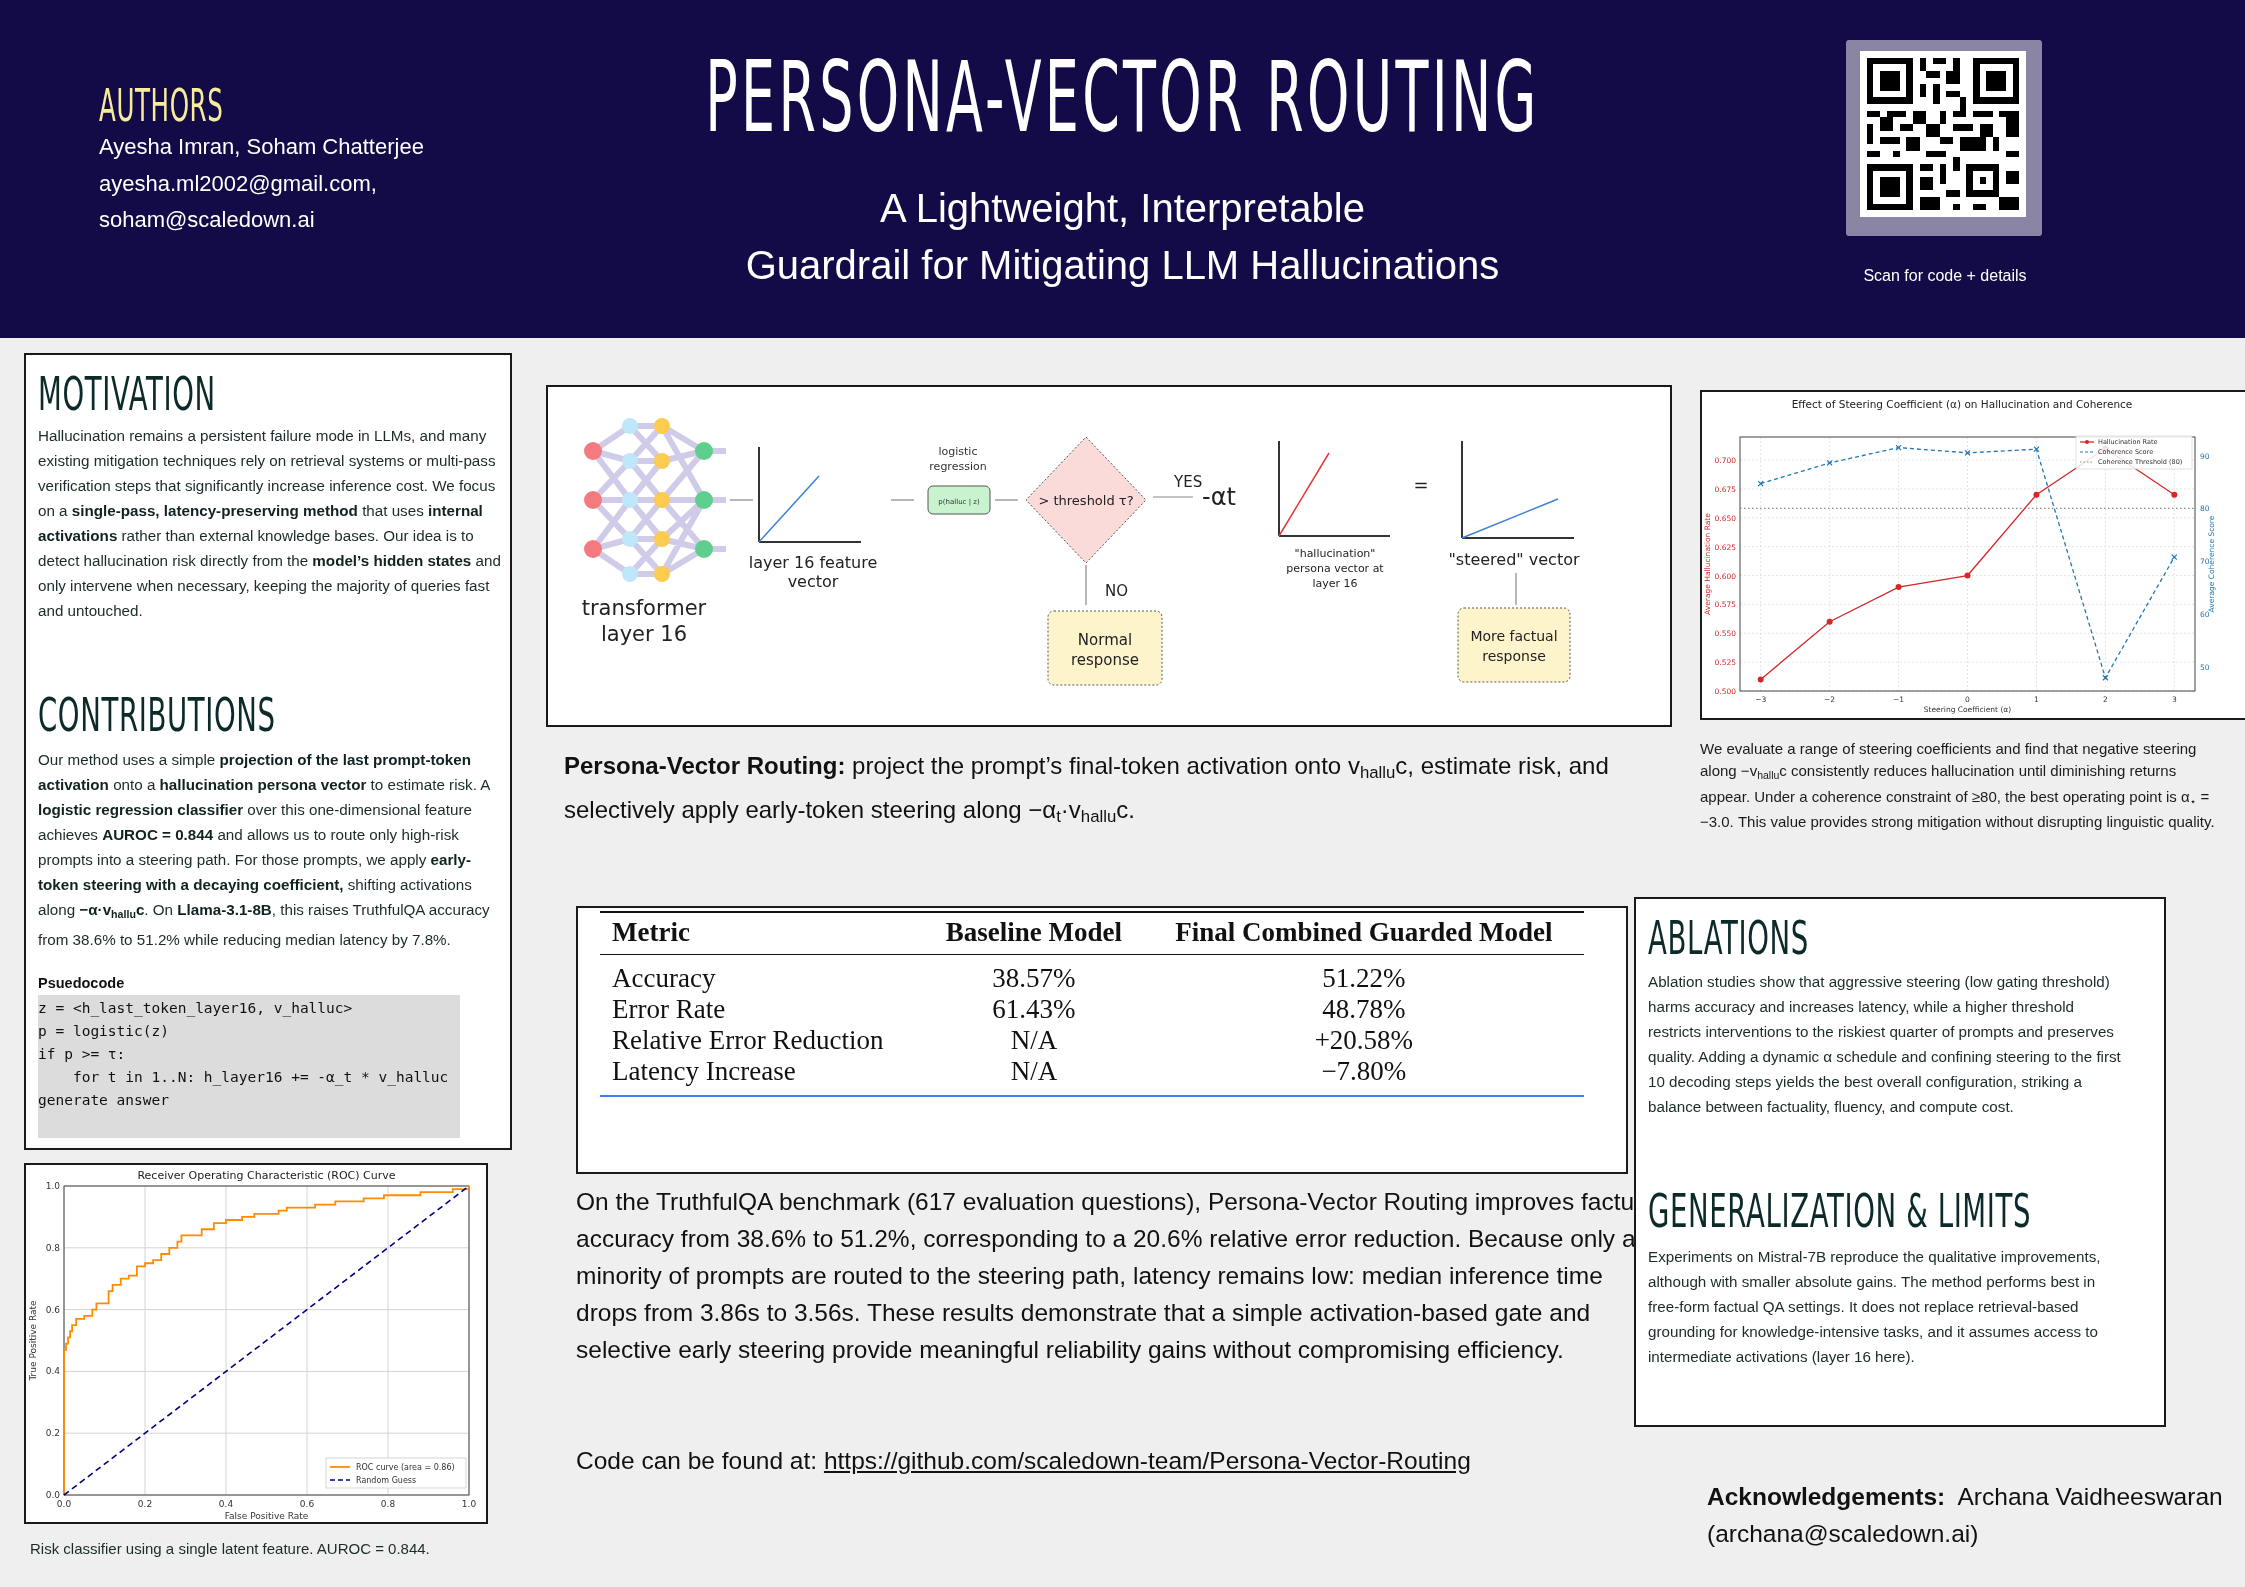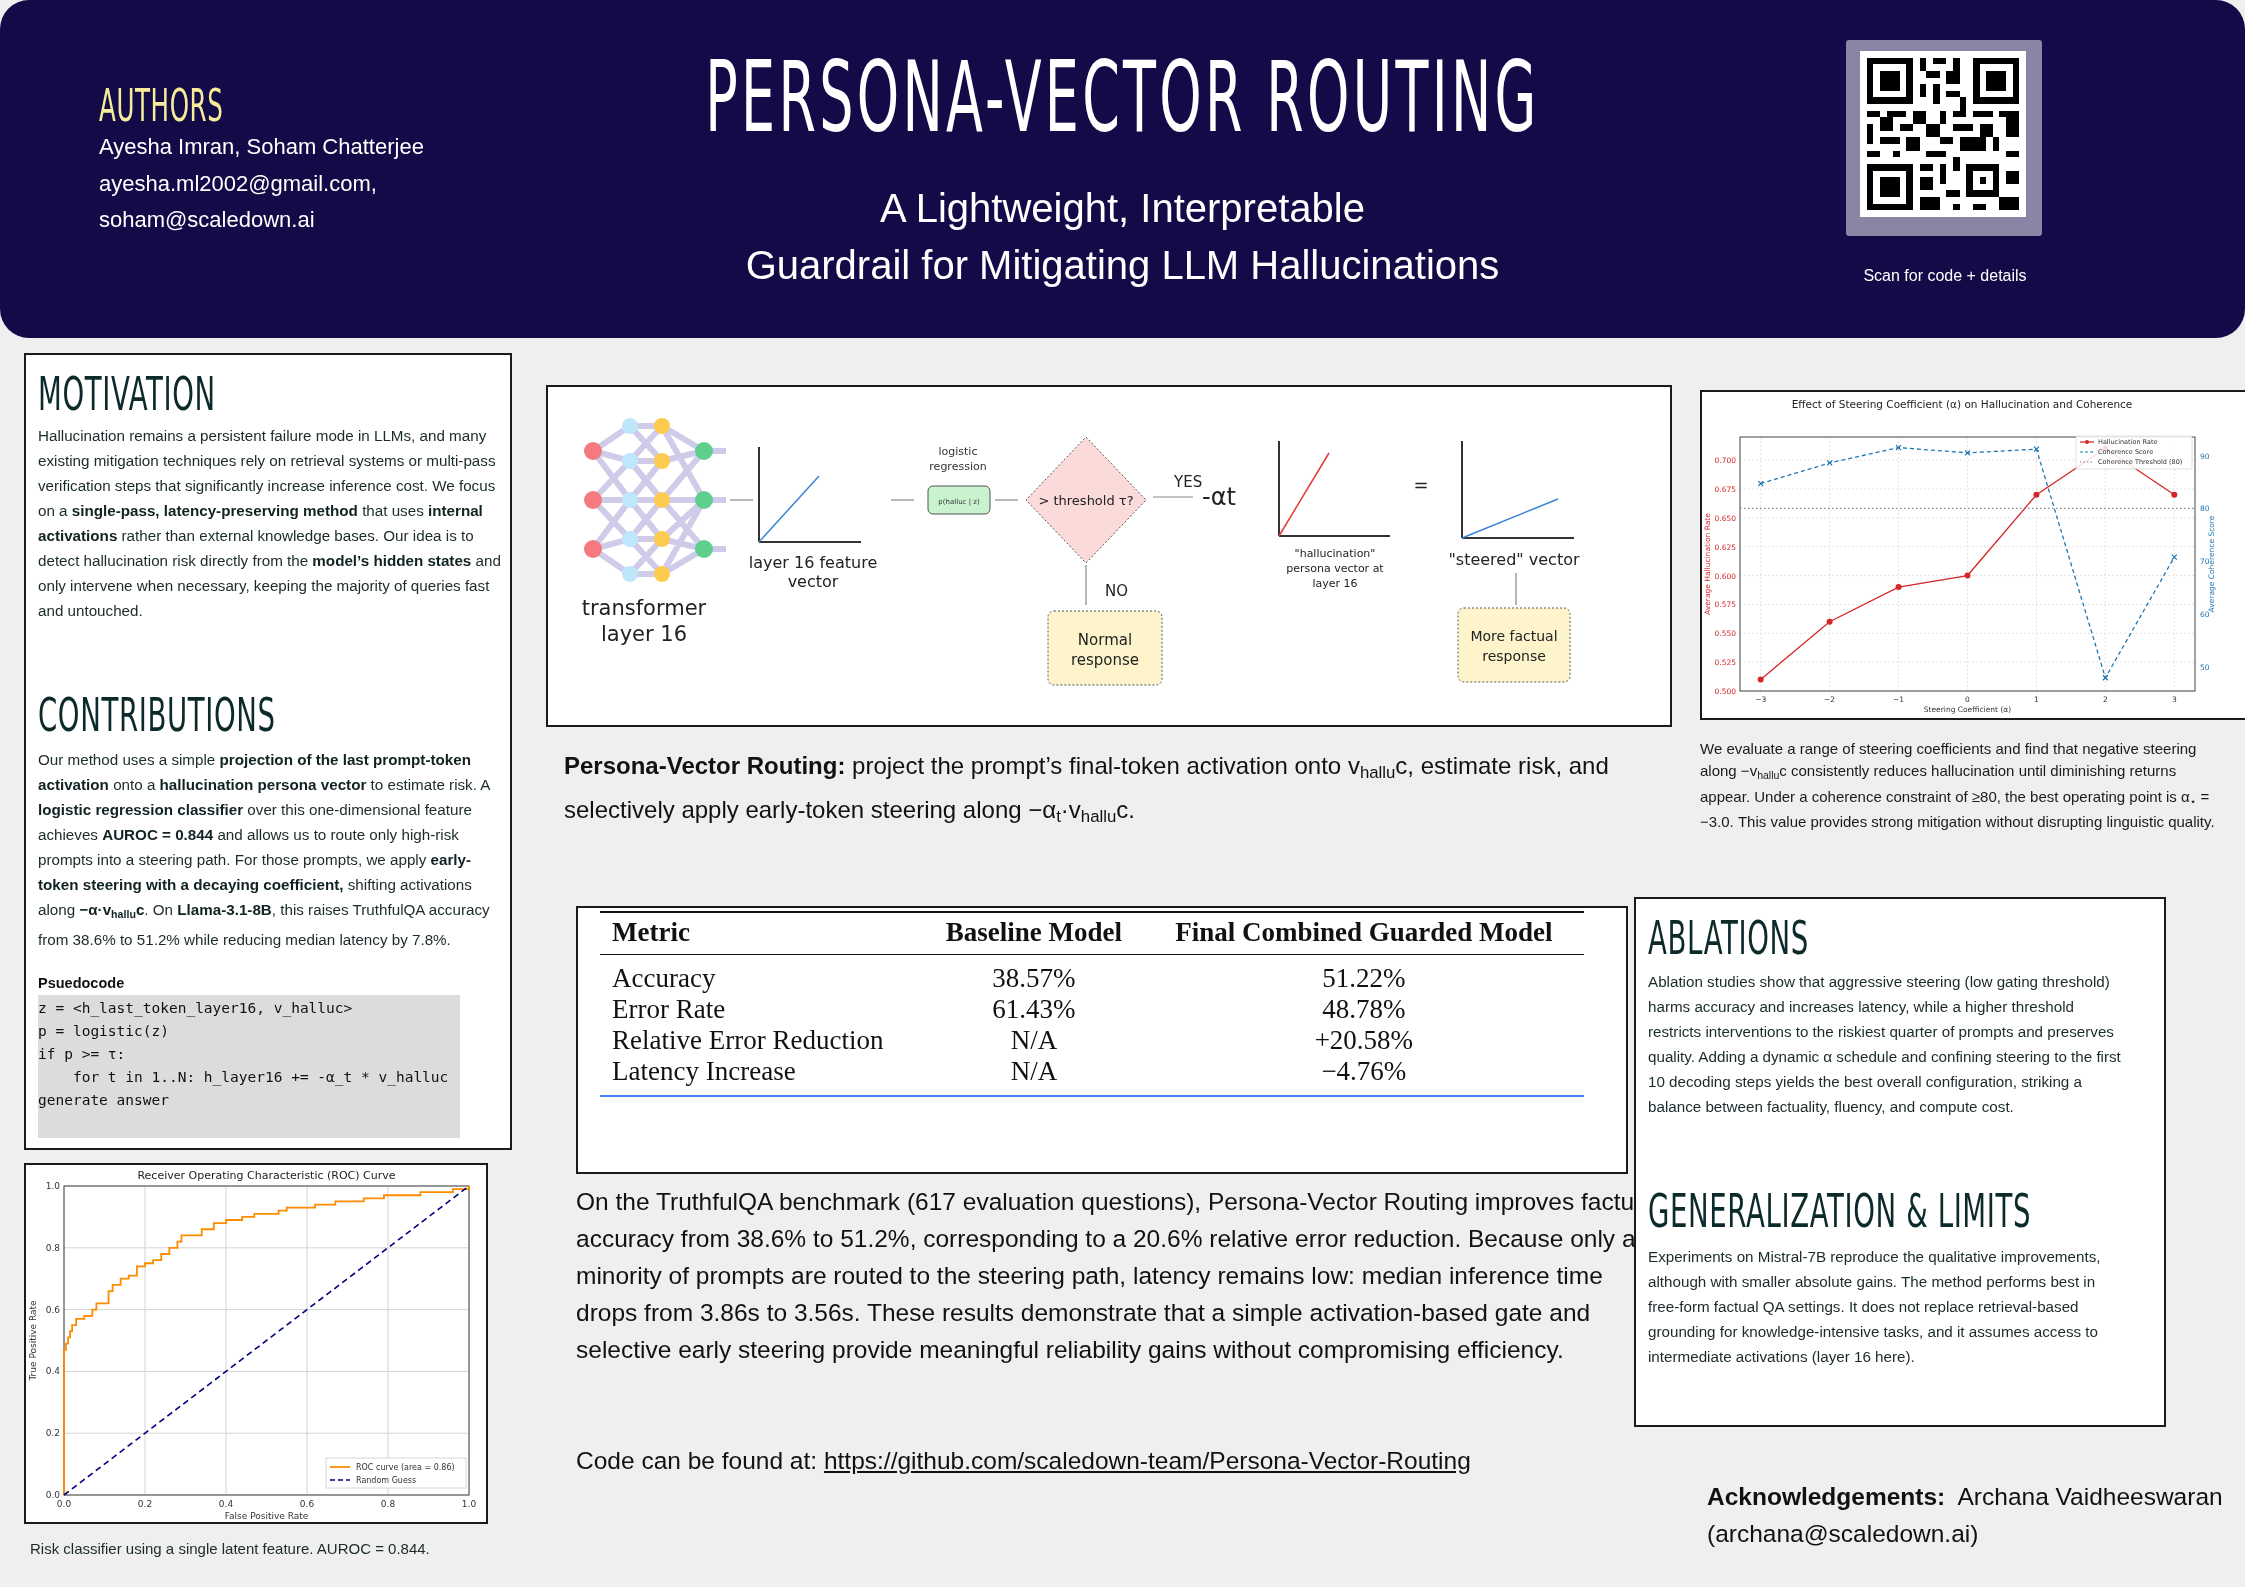--- a/index.html
+++ b/index.html
@@ -1,17 +1,17 @@
 <!DOCTYPE html>
 <html><head>
 <meta charset="utf-8">
 <style>
   *{box-sizing:border-box;margin:0;padding:0;}
   html,body{width:2245px;height:1587px;overflow:hidden;background:#efefef;font-family:"Liberation Sans",sans-serif;color:#111;}
-  .header{position:absolute;left:0;top:0;width:2245px;height:338px;background:#130b48;border-radius:29px;}
+  .header{position:absolute;left:0;top:0;width:2245px;height:338px;background:#130b48;}
   .authors-label{position:absolute;left:99px;top:80px;font-family:"DejaVu Sans Condensed","DejaVu Sans",sans-serif;font-size:44px;color:#f6ec9a;transform:scaleX(0.62);transform-origin:left top;letter-spacing:1px;}
   .author-line{position:absolute;left:99px;font-size:22px;color:#fff;}
   .title{position:absolute;left:0;top:40px;width:2245px;text-align:center;color:#fff;font-family:"DejaVu Sans",sans-serif;font-size:98px;font-weight:400;}
   .title span{display:inline-block;transform:scaleX(0.55);transform-origin:center top;letter-spacing:6px;}
   .subtitle{position:absolute;left:0;width:2245px;text-align:center;color:#fff;font-size:40px;}
   .qr-frame{position:absolute;left:1846px;top:40px;width:196px;height:196px;background:#8a85a4;border-radius:3px;}
   .qr{position:absolute;left:14px;top:11px;width:166px;height:166px;background:#fff;}
   .qr-caption{position:absolute;left:1820px;top:267px;width:250px;text-align:center;color:#fff;font-size:16px;}
   .box{position:absolute;background:#fff;border:2px solid #1a1a1a;}
   .sec-title{font-family:"DejaVu Sans",sans-serif;font-size:46px;color:#0d2a2a;display:inline-block;transform:scaleX(0.6);transform-origin:left top;letter-spacing:1px;white-space:nowrap;}
@@ -268,21 +268,21 @@
           <td style="text-align: center;">48.78%</td>
         </tr>
         <tr>
           <td style="text-align: left;">Relative Error Reduction</td>
           <td style="text-align: center;">N/A</td>
           <td style="text-align: center;">+20.58%</td>
         </tr>
         <tr>
           <td style="text-align: left; padding-bottom: 8px;">Latency Increase</td>
           <td style="text-align: center; padding-bottom: 8px;">N/A</td>
-          <td style="text-align: center; padding-bottom: 8px;">−4.76%</td>
+          <td style="text-align: center; padding-bottom: 8px;">−7.80%</td>
         </tr>
       </tbody>
   </table>
 </div>
 
 <div class="results-text" style="position:absolute;left:576px;top:1183px;width:1080px;">On the TruthfulQA benchmark (617 evaluation questions), Persona-Vector Routing improves factual accuracy from 38.6% to 51.2%, corresponding to a 20.6% relative error reduction. Because only a minority of prompts are routed to the steering path, latency remains low: median inference time drops from 3.86s to 3.56s. These results demonstrate that a simple activation-based gate and selective early steering provide meaningful reliability gains without compromising efficiency.</div>
 <div class="results-text" style="position:absolute;left:576px;top:1442px;">
   <span>Code can be found at: </span><a href="#">https://github.com/scaledown-team/Persona-Vector-Routing</a>
 </div>
 

